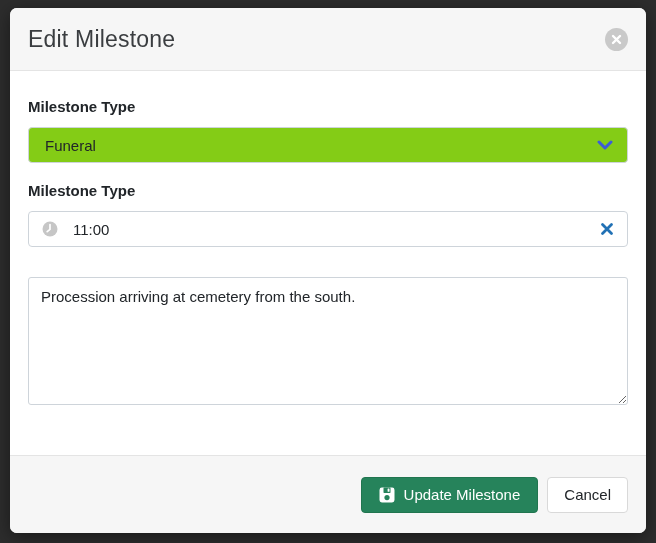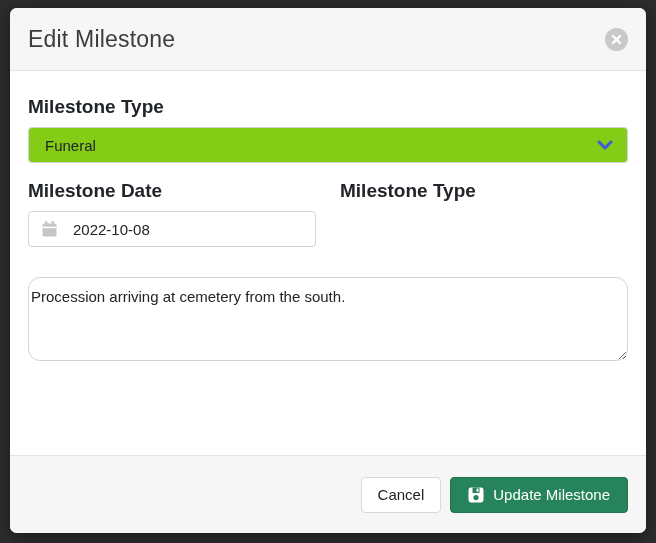--- a/index.html
+++ b/index.html
@@ -49,21 +49,21 @@
     padding:0;
   }
   
   .modal-body{
     flex:1 1 auto;
     background:#ffffff;
     padding:26px 18px 0 18px;
     box-sizing:border-box;
   }
   .field-label{
-    font-size:19px;
+    font-size:15px;
     font-weight:700;
     color:#212529;
     line-height:20px;
     margin-bottom:10px;
   }
   .select-wrap{
     position:relative;
     height:36px;
     border:1px solid #ced4da;
     border-radius:4px;
@@ -109,27 +109,27 @@
     display:flex;pointer-events:none;
   }
   .clear-x{
     position:absolute;right:12px;top:50%;
     transform:translateY(-50%);
     background:none;border:none;padding:2px;
     display:flex;cursor:pointer;
   }
   .desc-group{margin-top:30px;}
   .desc-textarea{
-    width:100%;height:84px;
+    width:100%;height:128px;
     border:1px solid #ced4da;
-    border-radius:12px;
+    border-radius:3px;
     box-sizing:border-box;
     font-family:"Liberation Sans","DejaVu Sans",sans-serif;
     font-size:15px;color:#212529;
-    padding:9px 2px;
+    padding:9px 12px;
     resize:both;
     outline:none;
     line-height:1.35;
   }
   
   .modal-footer{
     flex:0 0 78px;height:78px;
     background:#f6f6f6;
     border-top:1px solid #e4e4e4;
     display:flex;align-items:center;justify-content:flex-end;
@@ -187,58 +187,60 @@
           <span class="select-caret icon">
             <svg width="16" height="10" viewBox="0 0 16 10">
               <path d="M2 2 L8 8 L14 2" fill="none" stroke="#3d5cd7" stroke-width="3" stroke-linecap="round" stroke-linejoin="round"></path>
             </svg>
           </span>
         </div>
       </div>
 
       <div class="row-2col">
 
+
         <div class="col">
-          <div class="field-label">Milestone Date</div>
+          <div class="field-label">Milestone Type</div>
           <div class="input-wrap">
             <span class="input-icon icon">
-              <svg width="15" height="16" viewBox="0 0 15 16">
-                <rect x="0.5" y="2.5" width="14" height="13" rx="1.6" fill="#c6c6c6"></rect>
-                <rect x="3" y="0" width="2.4" height="4.4" rx="1" fill="#c6c6c6"></rect>
-                <rect x="9.6" y="0" width="2.4" height="4.4" rx="1" fill="#c6c6c6"></rect>
-                <rect x="0.5" y="5.6" width="14" height="1.6" fill="#ffffff"></rect>
+              <svg width="16" height="16" viewBox="0 0 16 16">
+                <circle cx="8" cy="8" r="7.5" fill="#c6c6c6"></circle>
+                <path d="M8 3.6 L8 8.4 L5.2 10.6" fill="none" stroke="#ffffff" stroke-width="1.7" stroke-linecap="round" stroke-linejoin="round"></path>
               </svg>
             </span>
-            <input class="text-input" type="text" value="2022-10-08" style="">
+            <input class="text-input" type="text" value="11:00" style="">
+            <button class="clear-x">
+              <span class="icon">
+                <svg width="14" height="14" viewBox="0 0 14 14">
+                  <path d="M2.5 2.5 L11.5 11.5 M11.5 2.5 L2.5 11.5" stroke="#2171b5" stroke-width="2.8" stroke-linecap="round"></path>
+                </svg>
+              </span>
+            </button>
           </div>
-        </div>
-
-        <div class="col">
-          <div class="field-label">Milestone Type</div>
         </div>
 
       </div>
 
       <div class="desc-group">
         <textarea class="desc-textarea" style="">Procession arriving at cemetery from the south.</textarea>
       </div>
 
     </div>
 
     <div class="modal-footer">
-      <button class="btn btn-cancel">
-        <span>Cancel</span>
-      </button>
       <button class="btn btn-success">
         <span class="icon">
           <svg width="16" height="16" viewBox="0 0 16 16">
             <rect x="0.5" y="0.5" width="15" height="15" rx="2.4" fill="#ffffff"></rect>
             <rect x="4.5" y="0.5" width="7" height="5.4" rx="0.6" fill="#26835b"></rect>
             <rect x="8.6" y="1.4" width="1.9" height="3.4" rx="0.5" fill="#ffffff"></rect>
             <circle cx="8" cy="10.6" r="2.6" fill="#26835b"></circle>
           </svg>
         </span>
         <span>Update Milestone</span>
       </button>
+      <button class="btn btn-cancel">
+        <span>Cancel</span>
+      </button>
     </div>
 
   </div>
 </div>
 
 </body></html>

